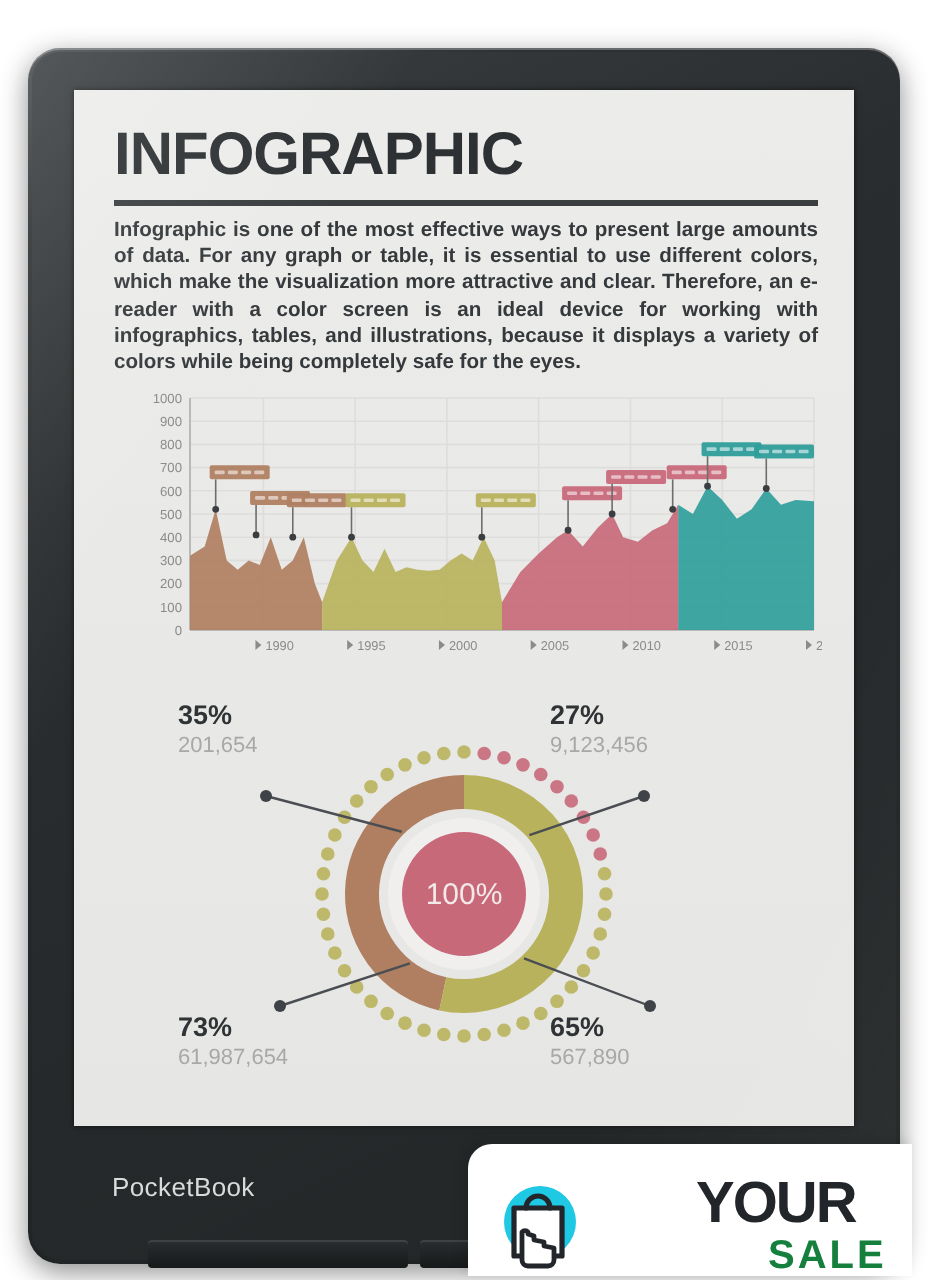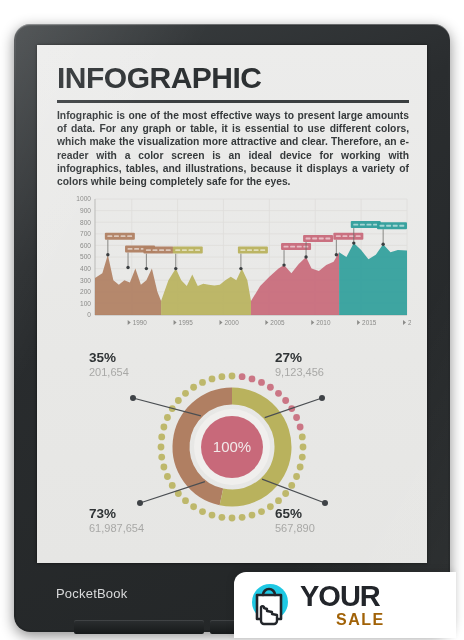--- a/index.html
+++ b/index.html
@@ -80,25 +80,25 @@
   }
   #btn-left{left:60px;width:130px;}
   #btn-mid{left:196px;width:130px;}
   #btn-right{left:332px;width:74px;}
 
   
   #watermark{
     position:absolute;left:234px;top:572px;width:222px;height:66px;
     background:#ffffff;border-radius:12px 0 0 0;
     box-shadow:-2px -2px 6px rgba(0,0,0,.10);
-    display:flex;align-items:center;padding-left:10px;box-sizing:border-box;
+    display:flex;align-items:flex-end;padding-left:10px;box-sizing:border-box;gap:48px;
   }
   #wm-text{margin-left:4px;line-height:1;}
   #wm-your{font-size:29px;font-weight:bold;color:#22252a;letter-spacing:-1px;display:block;}
-  #wm-sale{font-size:16px;font-weight:bold;color:#a16207;letter-spacing:1.5px;display:block;margin-top:1px;margin-left:36px;}
+  #wm-sale{font-size:20px;font-weight:bold;color:#15803d;letter-spacing:1.5px;display:block;margin-top:1px;margin-left:36px;}
 </style>
 </head>
 <body>
 
 <div id="device">
   <div id="device-inner"></div>
 
   <div id="screen">
     <div id="page">
 

